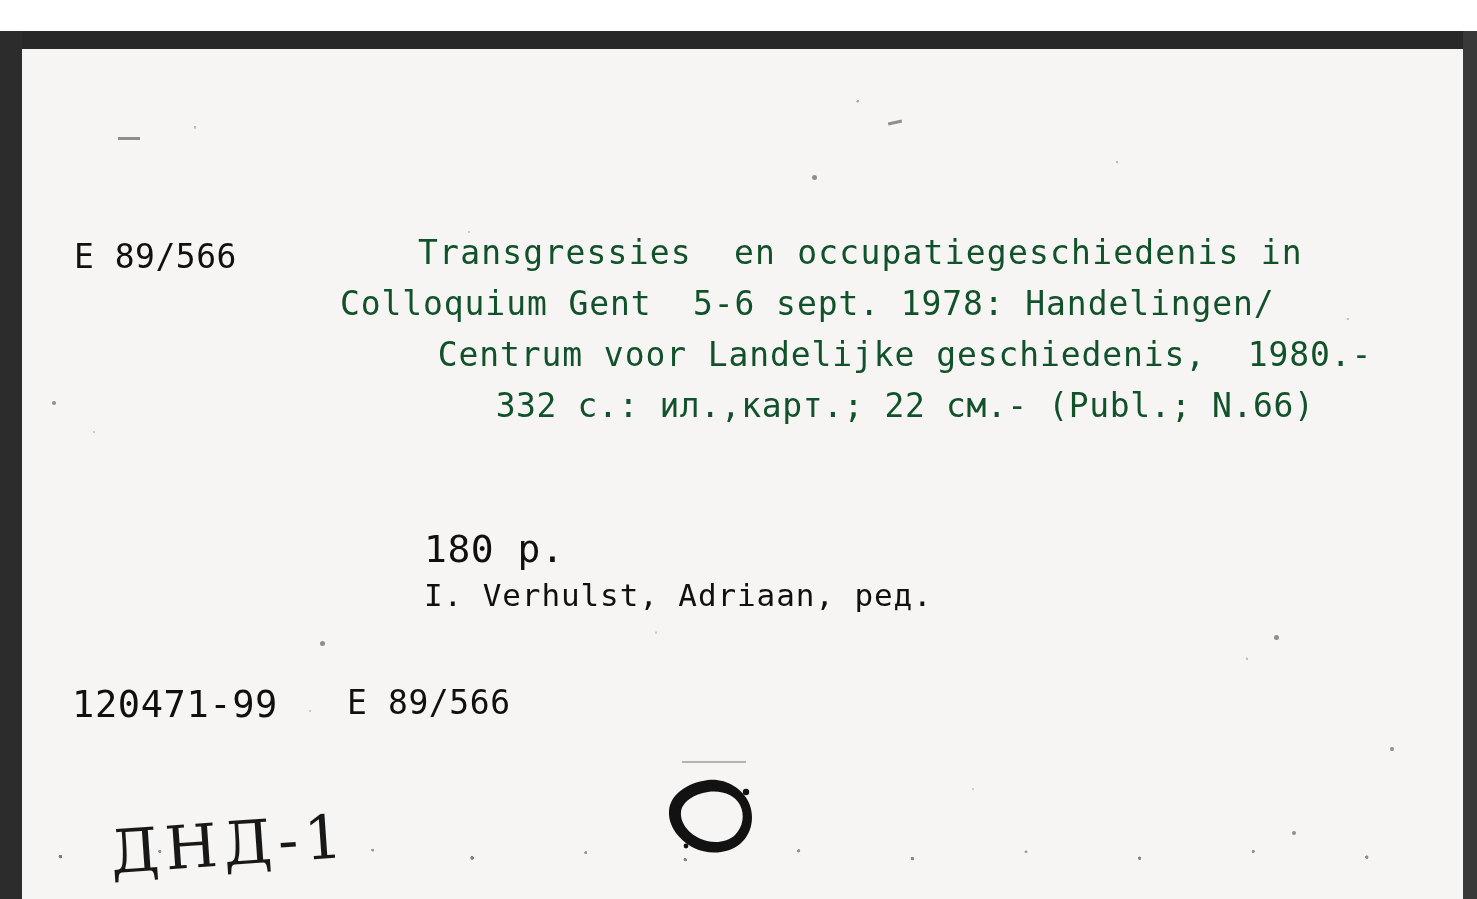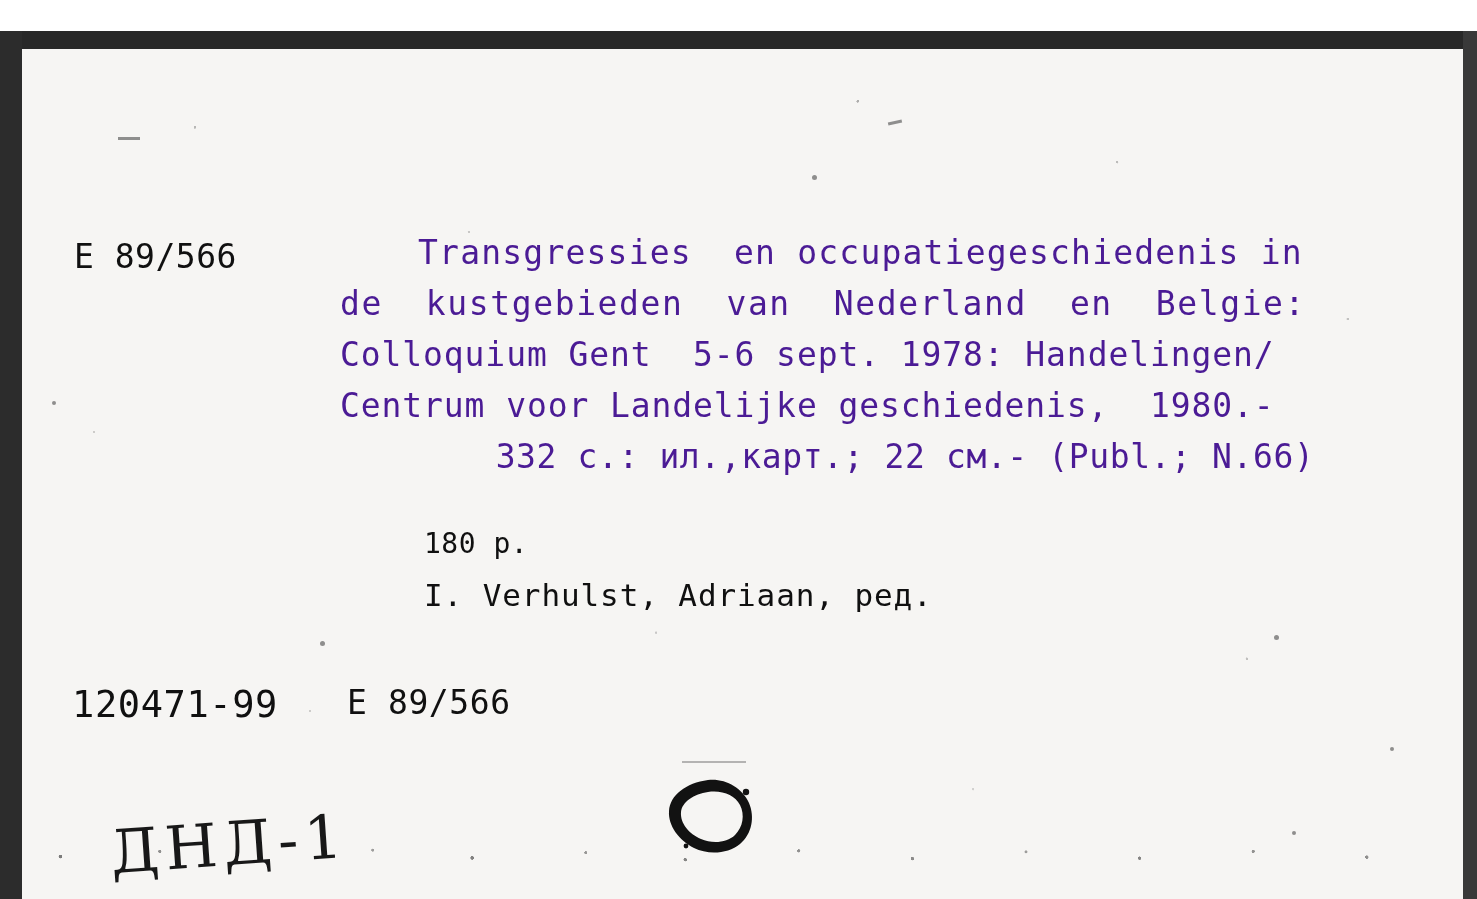--- a/index.html
+++ b/index.html
@@ -108,39 +108,39 @@
     font-size: 33px;
   }
 
   .title-block {
     position: absolute;
     left: 318px;
     top: 178px;
     width: 1130px;
   }
   .title-line {
-    color: #4c1d95;
+    color: #14532d;
     font-family: "DejaVu Sans Mono", monospace;
     font-size: 33px;
     line-height: 51px;
     letter-spacing: 0.3px;
     white-space: pre;
   }
   .title-line.l1 { text-indent: 78px; letter-spacing: 1.2px; }
   .title-line.l2 { letter-spacing: 1.6px; }
   .title-line.l3 { letter-spacing: 0.9px; }
   .title-line.l4 { letter-spacing: 1.1px; }
-  .title-line.l5 { letter-spacing: 0.9px; }
+  .title-line.l5 { letter-spacing: 0.9px; text-align: center; }
   .title-line.l6 { letter-spacing: 0.6px; text-align: center; }
 
   .pages-line {
     position: absolute;
     left: 402px;
     top: 478px;
-    font-size: 28px;
+    font-size: 38px;
   }
   .added-entry {
     position: absolute;
     left: 402px;
     top: 528px;
     font-size: 31px;
     letter-spacing: 0.9px;
   }
 
   .accession {
@@ -207,21 +207,20 @@
   <div class="frame-bottom"></div>
 
   <div class="card">
 
     <div class="speckles"></div>
 
     <div class="typed" id="call-number-top">E 89/566</div>
 
     <div class="title-block">
       <div class="title-line l1">Transgressies  en occupatiegeschiedenis in</div>
-      <div class="title-line l2">de  kustgebieden  van  Nederland  en  Belgie:</div>
       <div class="title-line l3">Colloquium Gent  5-6 sept. 1978: Handelingen/</div>
       <div class="title-line l5">Centrum voor Landelijke geschiedenis,  1980.-</div>
       <div class="title-line l6">332 c.: ил.,карт.; 22 см.- (Publ.; N.66)</div>
     </div>
 
     <div class="typed pages-line">180 p.</div>
 
     <div class="typed added-entry">I. Verhulst, Adriaan, ред.</div>
 
     <div class="typed accession">120471-99</div>

